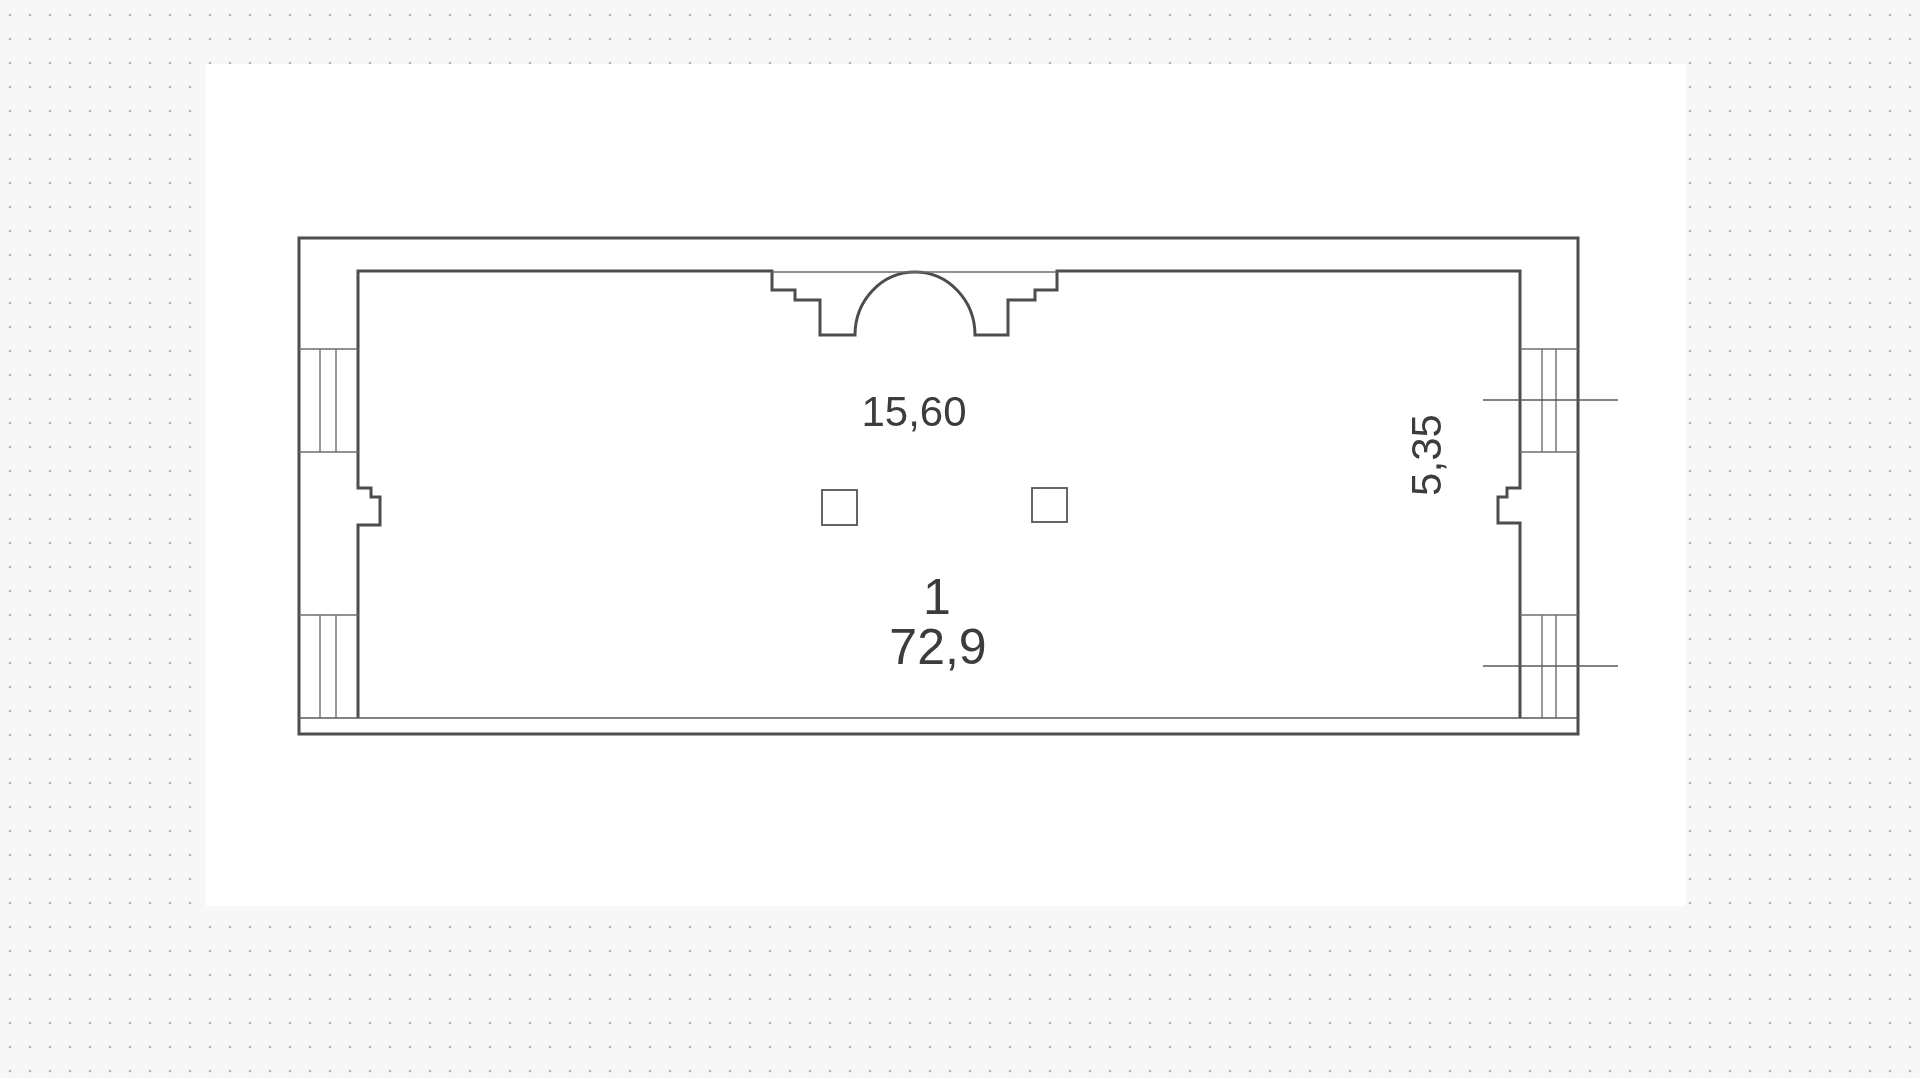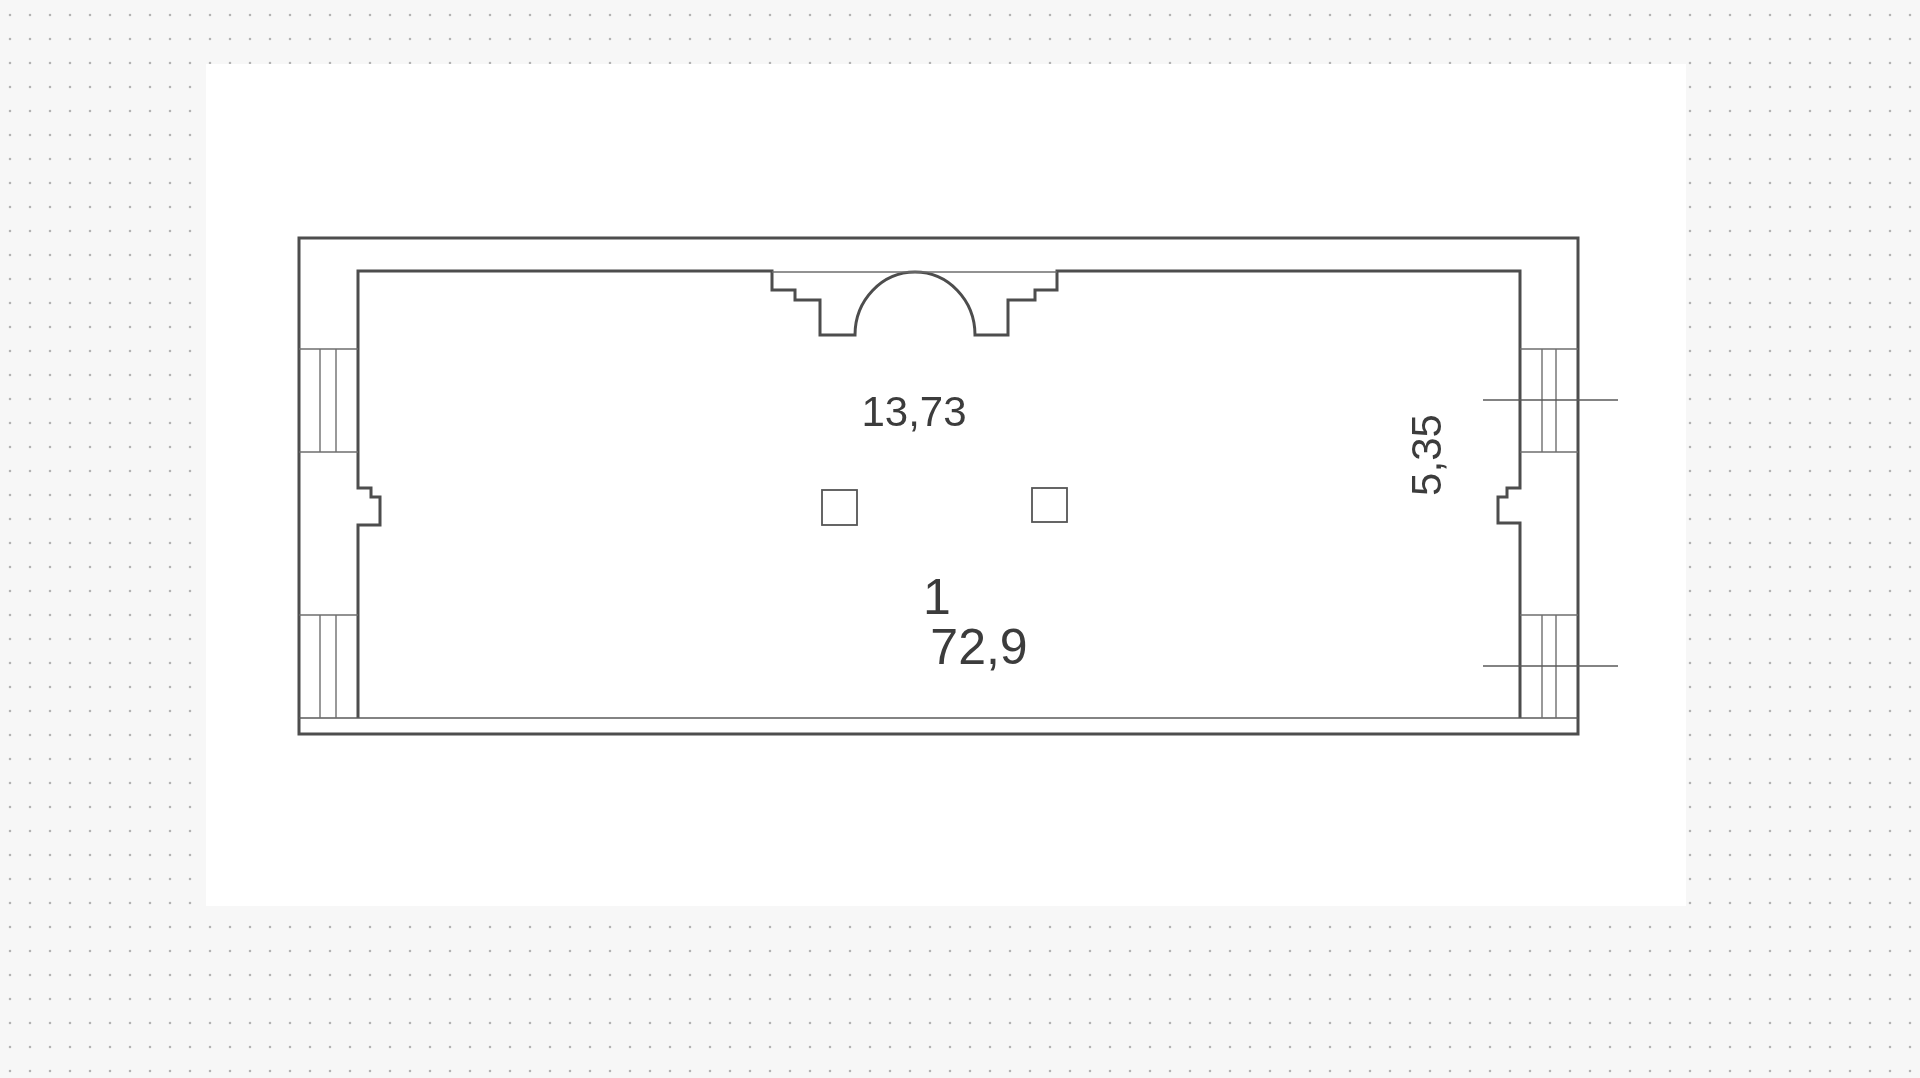--- a/index.html
+++ b/index.html
@@ -91,19 +91,19 @@
     <line x1="1556" y1="615" x2="1556" y2="718"></line>
   </g>
 
   <line x1="1483" y1="400" x2="1618" y2="400" stroke="#5a5a5a" stroke-width="1.6"></line>
   <line x1="1483" y1="666" x2="1618" y2="666" stroke="#5a5a5a" stroke-width="1.6"></line>
 
   <rect x="822" y="490" width="35" height="35" fill="none" stroke="#555555" stroke-width="1.8"></rect>
   <rect x="1032" y="488" width="35" height="34" fill="none" stroke="#555555" stroke-width="1.8"></rect>
 </svg>
 
-<div class="label dim-label" style="left:914px; top:412px;">13,73</div>
+<div class="label dim-label" style="left:914px; top:412px;">15,60</div>
 
 <div class="label dim-label vertical" style="left:1427px; top:455px;">5,35</div>
 
 <div class="label room-label" style="left:937px; top:597px;">1</div>
 
-<div class="label room-label" style="left:979px; top:647px;">72,9</div>
+<div class="label room-label" style="left:938px; top:647px;">72,9</div>
 
 </body></html>

